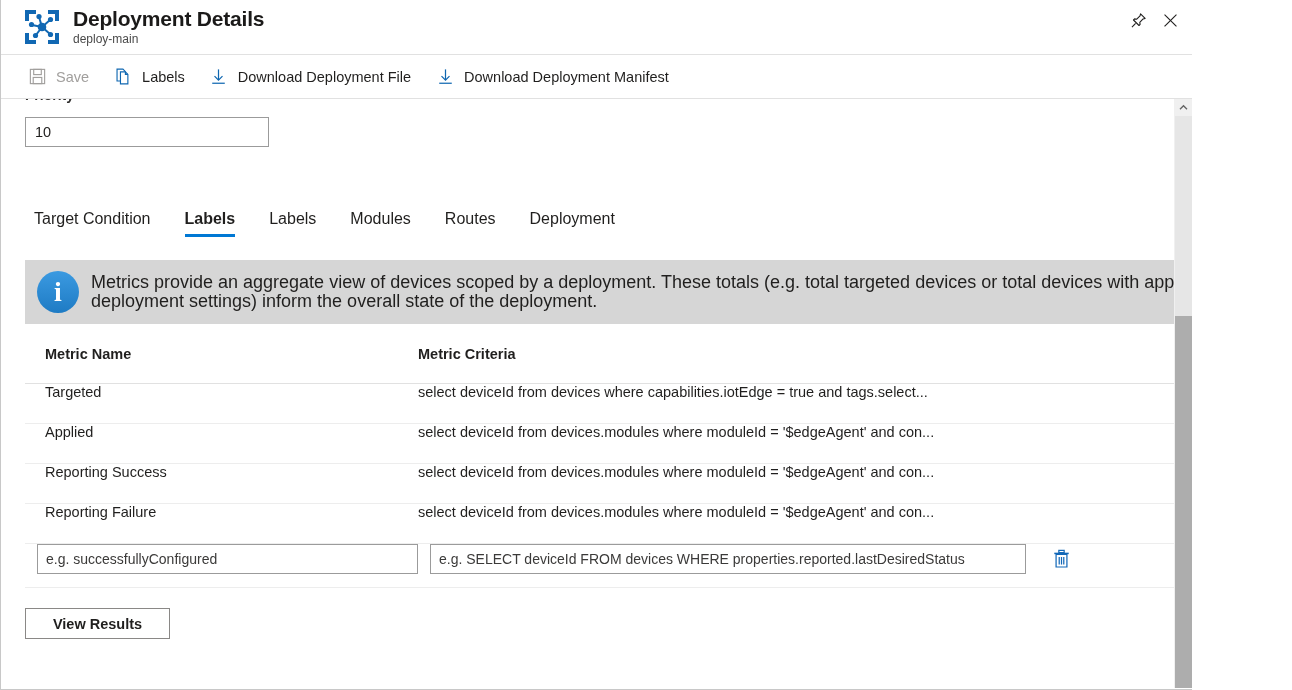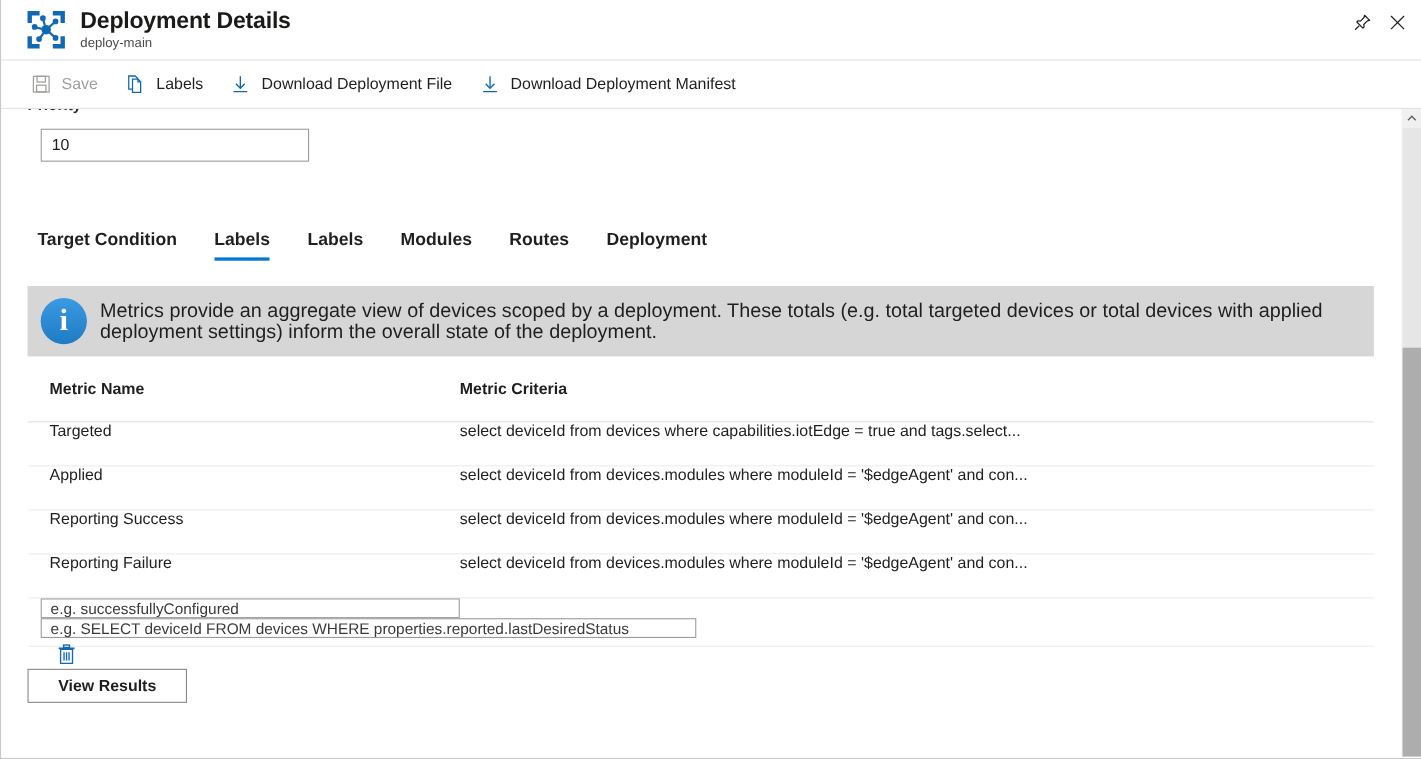--- a/index.html
+++ b/index.html
@@ -9,21 +9,21 @@
   }
   body {
     width: 1292px;
     height: 690px;
     font-family: "Liberation Sans", sans-serif;
     color: #201f1e;
     overflow: hidden;
   }
   .panel {
     position: relative;
-    width: 1292px;
+    width: 1192px;
     height: 690px;
     box-sizing: border-box;
     border-left: 1px solid #c8c8c8;
     border-bottom: 1px solid #c8c8c8;
     background: #ffffff;
     overflow: hidden;
   }
 
   
   .header {
@@ -141,40 +141,38 @@
     height: 30px;
     border: 1px solid #9b9b9b;
     box-sizing: border-box;
     font-size: 14.5px;
     font-family: "Liberation Sans", sans-serif;
     color: #201f1e;
     padding: 0 9px;
     background: #fff;
     outline: none;
     border-radius: 0;
-    margin-left: 12px;
   }
 
   
   .tabs {
     display: flex;
     align-items: flex-end;
     margin-top: 52px;
     height: 38px;
     margin-left: 9px;
   }
   .tab {
     font-size: 16px;
     color: #201f1e;
     padding: 0 0 9px 0;
     margin-right: 34px;
     cursor: pointer;
     position: relative;
     white-space: nowrap;
-    font-weight: bold;
   }
   .tab.active { font-weight: bold; }
   .tab.active::after {
     content: "";
     position: absolute;
     left: 0;
     right: 0;
     bottom: 0;
     height: 3px;
     background: #0078d4;
@@ -229,21 +227,20 @@
     height: 40px;
     box-sizing: border-box;
   }
   .trow.head {
     height: 38px;
     border-bottom: 1px solid #e1e1e1;
   }
   .trow.inputs {
     height: 44px;
     border-bottom: 1px solid #ededed;
-    flex-direction: column;
   }
   .c-name {
     width: 393px;
     flex: 0 0 auto;
     padding-left: 20px;
     box-sizing: border-box;
     font-size: 14.5px;
     color: #201f1e;
     overflow: hidden;
     white-space: nowrap;

